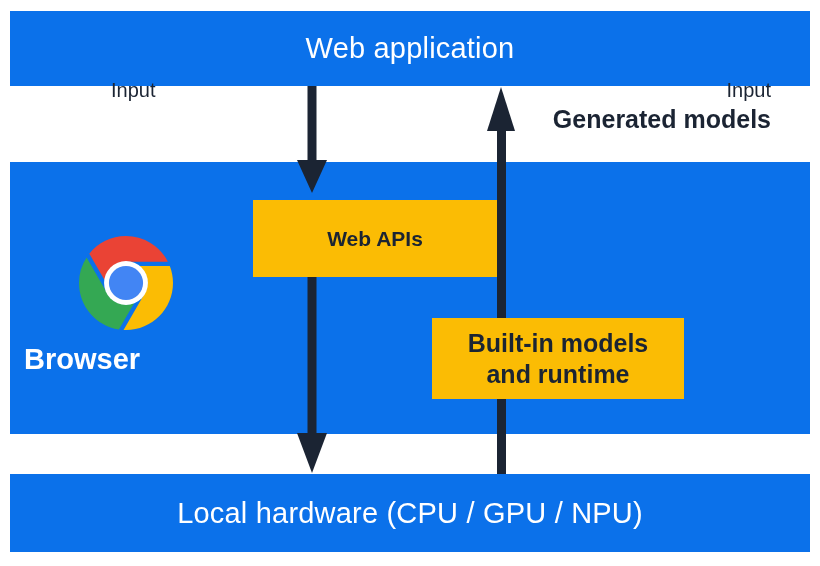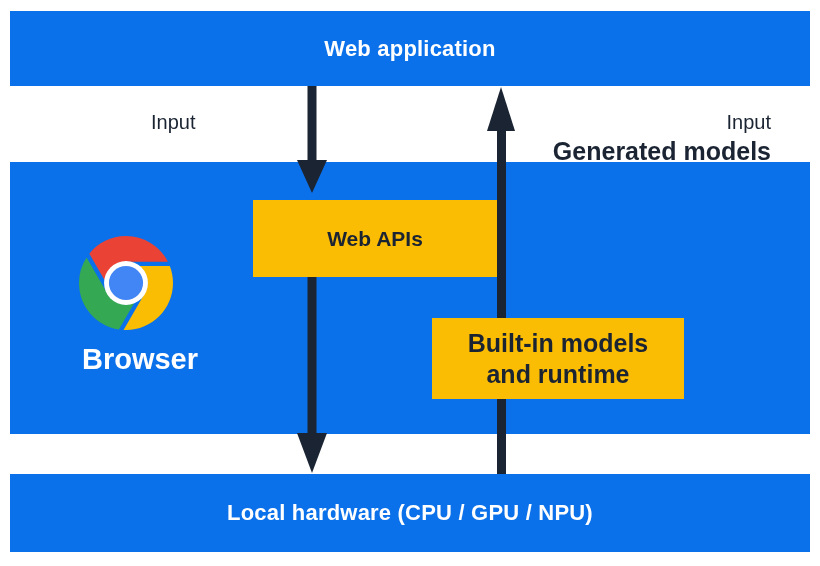--- a/index.html
+++ b/index.html
@@ -18,39 +18,38 @@
     background: var(--blue);
     display: flex;
     align-items: center;
     justify-content: center;
     z-index: 1;
   }
   .bar-top    { top: 11px;  height: 75px; }
   .bar-bottom { top: 474px; height: 78px; }
   .bar-label {
     color: #ffffff;
-    font-weight: bold;
-    font-size: 22px;
+    font-weight: normal;
+    font-size: 29px;
     letter-spacing: 0.2px;
   }
   .panel {
     position: absolute;
     left: 10px;
     top: 162px;
     width: 800px;
     height: 272px;
     background: var(--blue);
     z-index: 1;
   }
   .flow-label {
     position: absolute;
-    top: 108px;
+    top: 76px;
     color: var(--ink);
     z-index: 3;
-    margin-left: 40px;
   }
   .flow-label .small { font-size: 20px; line-height: 28px; font-weight: 400; }
   .flow-label .big   { font-size: 25px; line-height: 31px; font-weight: bold; }
   .flow-left  { left: 111px; text-align: left; }
   .flow-right { right: 49px; text-align: right; }
   .arrows {
     position: absolute;
     left: 0; top: 0;
     z-index: 2;
     pointer-events: none;
@@ -78,24 +77,23 @@
     height: 94px;
     z-index: 2;
   }
   .chrome-red    { fill: var(--chrome-red); }
   .chrome-yellow { fill: var(--chrome-yellow); }
   .chrome-green  { fill: var(--chrome-green); }
   .chrome-hub    { fill: var(--chrome-blue); }
   .chrome-ring   { fill: #ffffff; }
   .browser-label {
     position: absolute;
-    left: 50px;
+    left: 24px;
     top: 343px;
     width: 180px;
-    text-align: center;
     color: #ffffff;
     font-weight: bold;
     font-size: 29px;
     z-index: 2;
   }
 </style>
 </head>
 <body>
 
 <div class="canvas">

